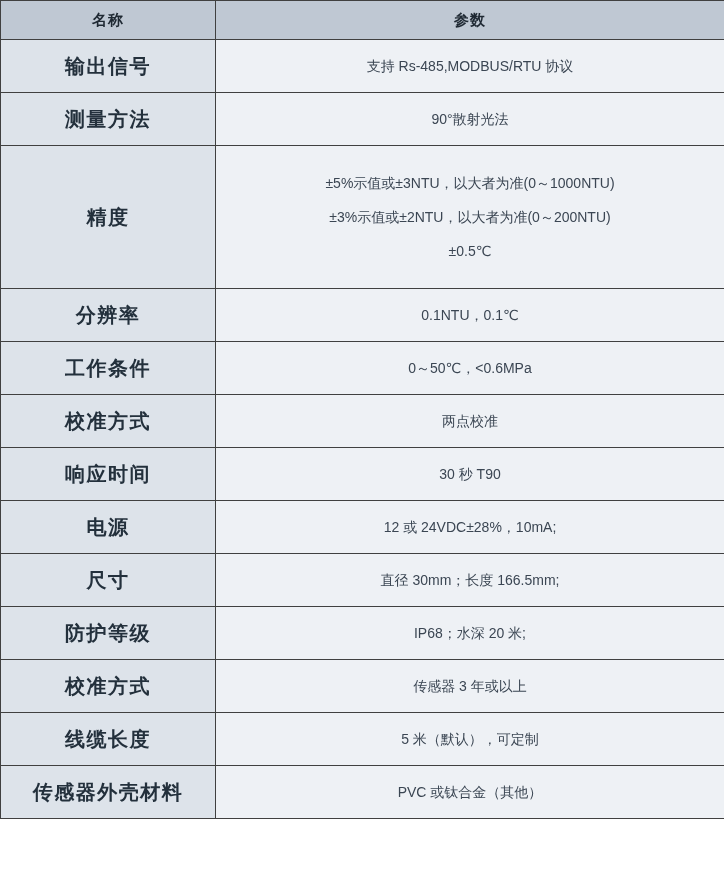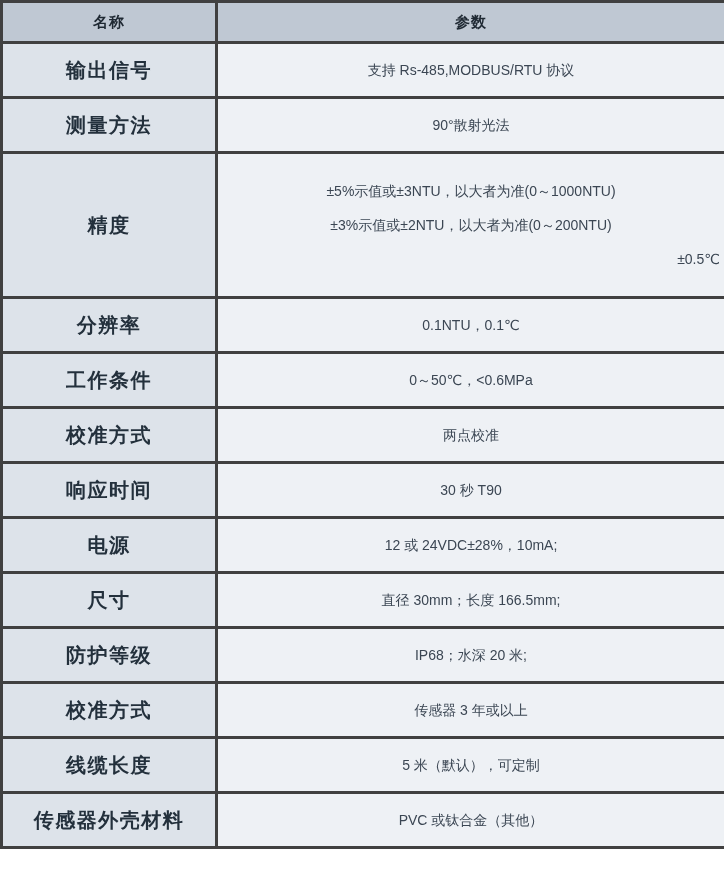--- a/index.html
+++ b/index.html
@@ -14,21 +14,21 @@
   }
   table.spec {
     width: 724px;
     border-collapse: collapse;
     table-layout: fixed;
   }
   table.spec col.c1 { width: 215px; }
   table.spec col.c2 { width: 509px; }
 
   table.spec th, table.spec td {
-    border: 3px solid #404040;
+    border: 1px solid #404040;
     text-align: center;
     vertical-align: middle;
   }
   table.spec thead th {
     background: #bfc8d3;
     color: #1f2933;
     font-size: 15px;
     font-weight: bold;
     height: 36px;
     letter-spacing: 1px;
@@ -43,27 +43,27 @@
   }
   table.spec tbody td {
     background: #eef1f5;
     color: #3b4653;
     font-size: 14px;
     font-weight: normal;
     padding: 10px 10px;
     line-height: 1.5;
   }
   table.spec tbody tr.tall th { height: 140px; }
-  table.spec tbody tr.tall td { padding: 14px 4px; }
+  table.spec tbody tr.tall td { padding: 14px 20px; }
   table.spec tbody td .line {
     display: block;
     margin: 13px 0;
   }
   table.spec tbody td .line:first-child { margin-top: 4px; }
-  table.spec tbody td .line:last-child { margin-bottom: 4px; text-align: right; }
+  table.spec tbody td .line:last-child { margin-bottom: 4px; }
 </style>
 </head>
 <body>
 
 <table class="spec">
   <colgroup>
     <col class="c1">
     <col class="c2">
   </colgroup>
   <thead>

